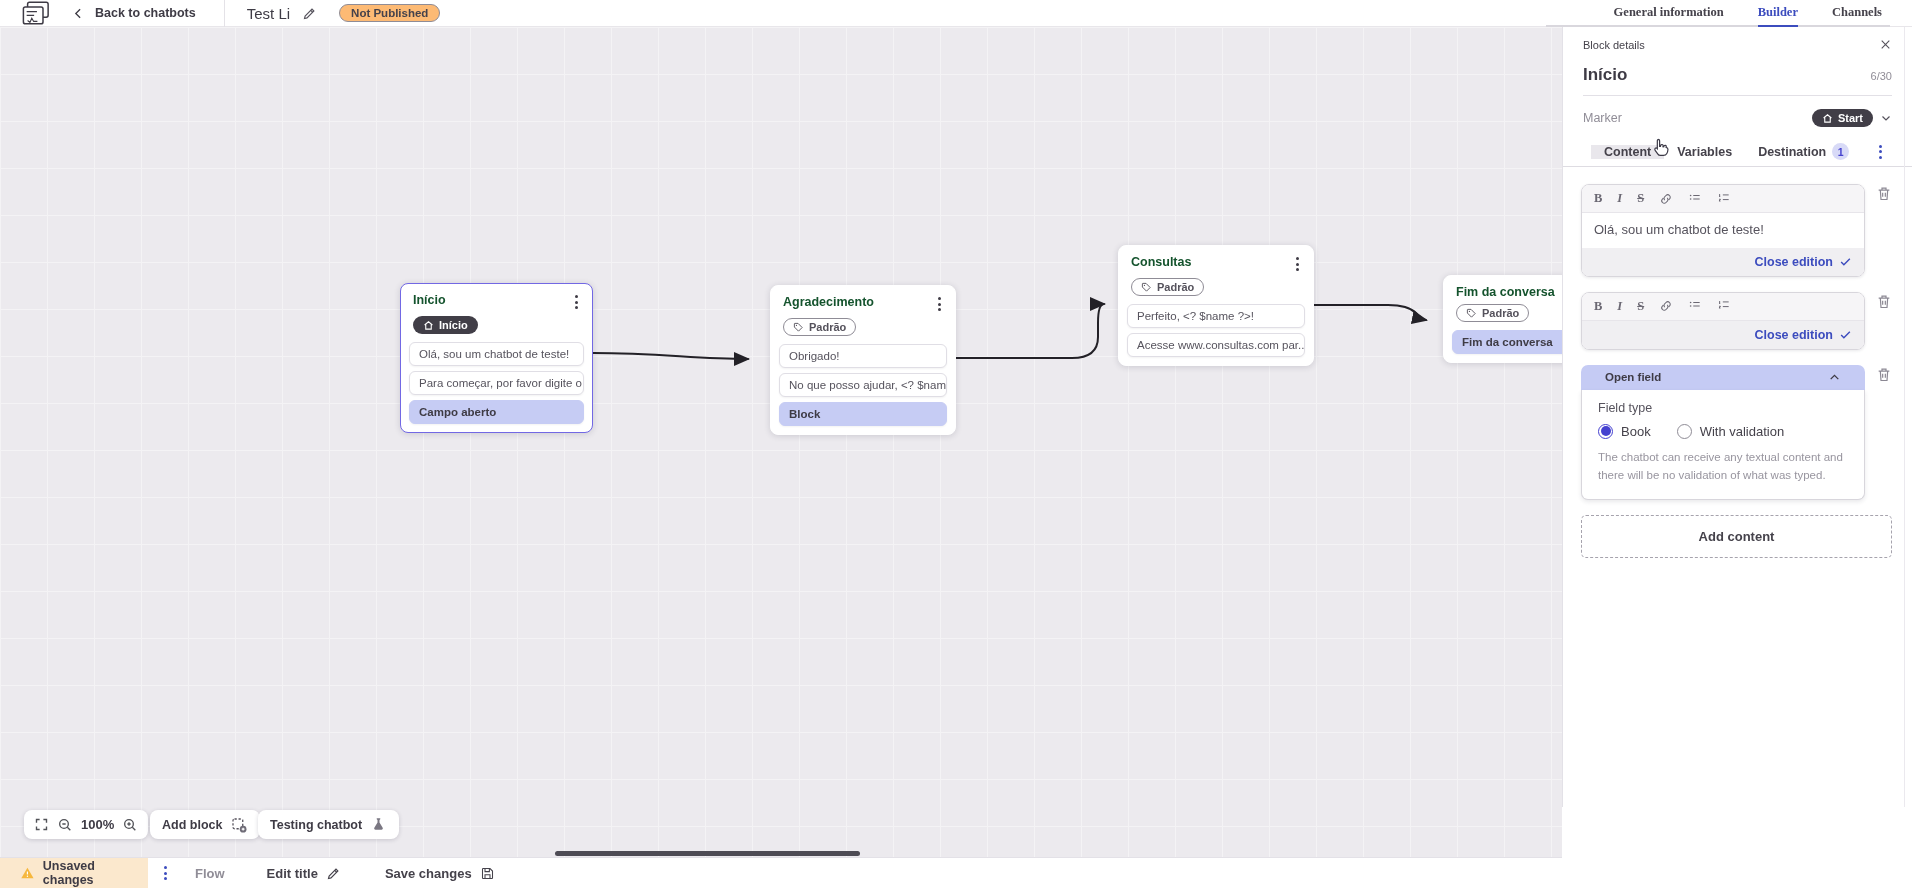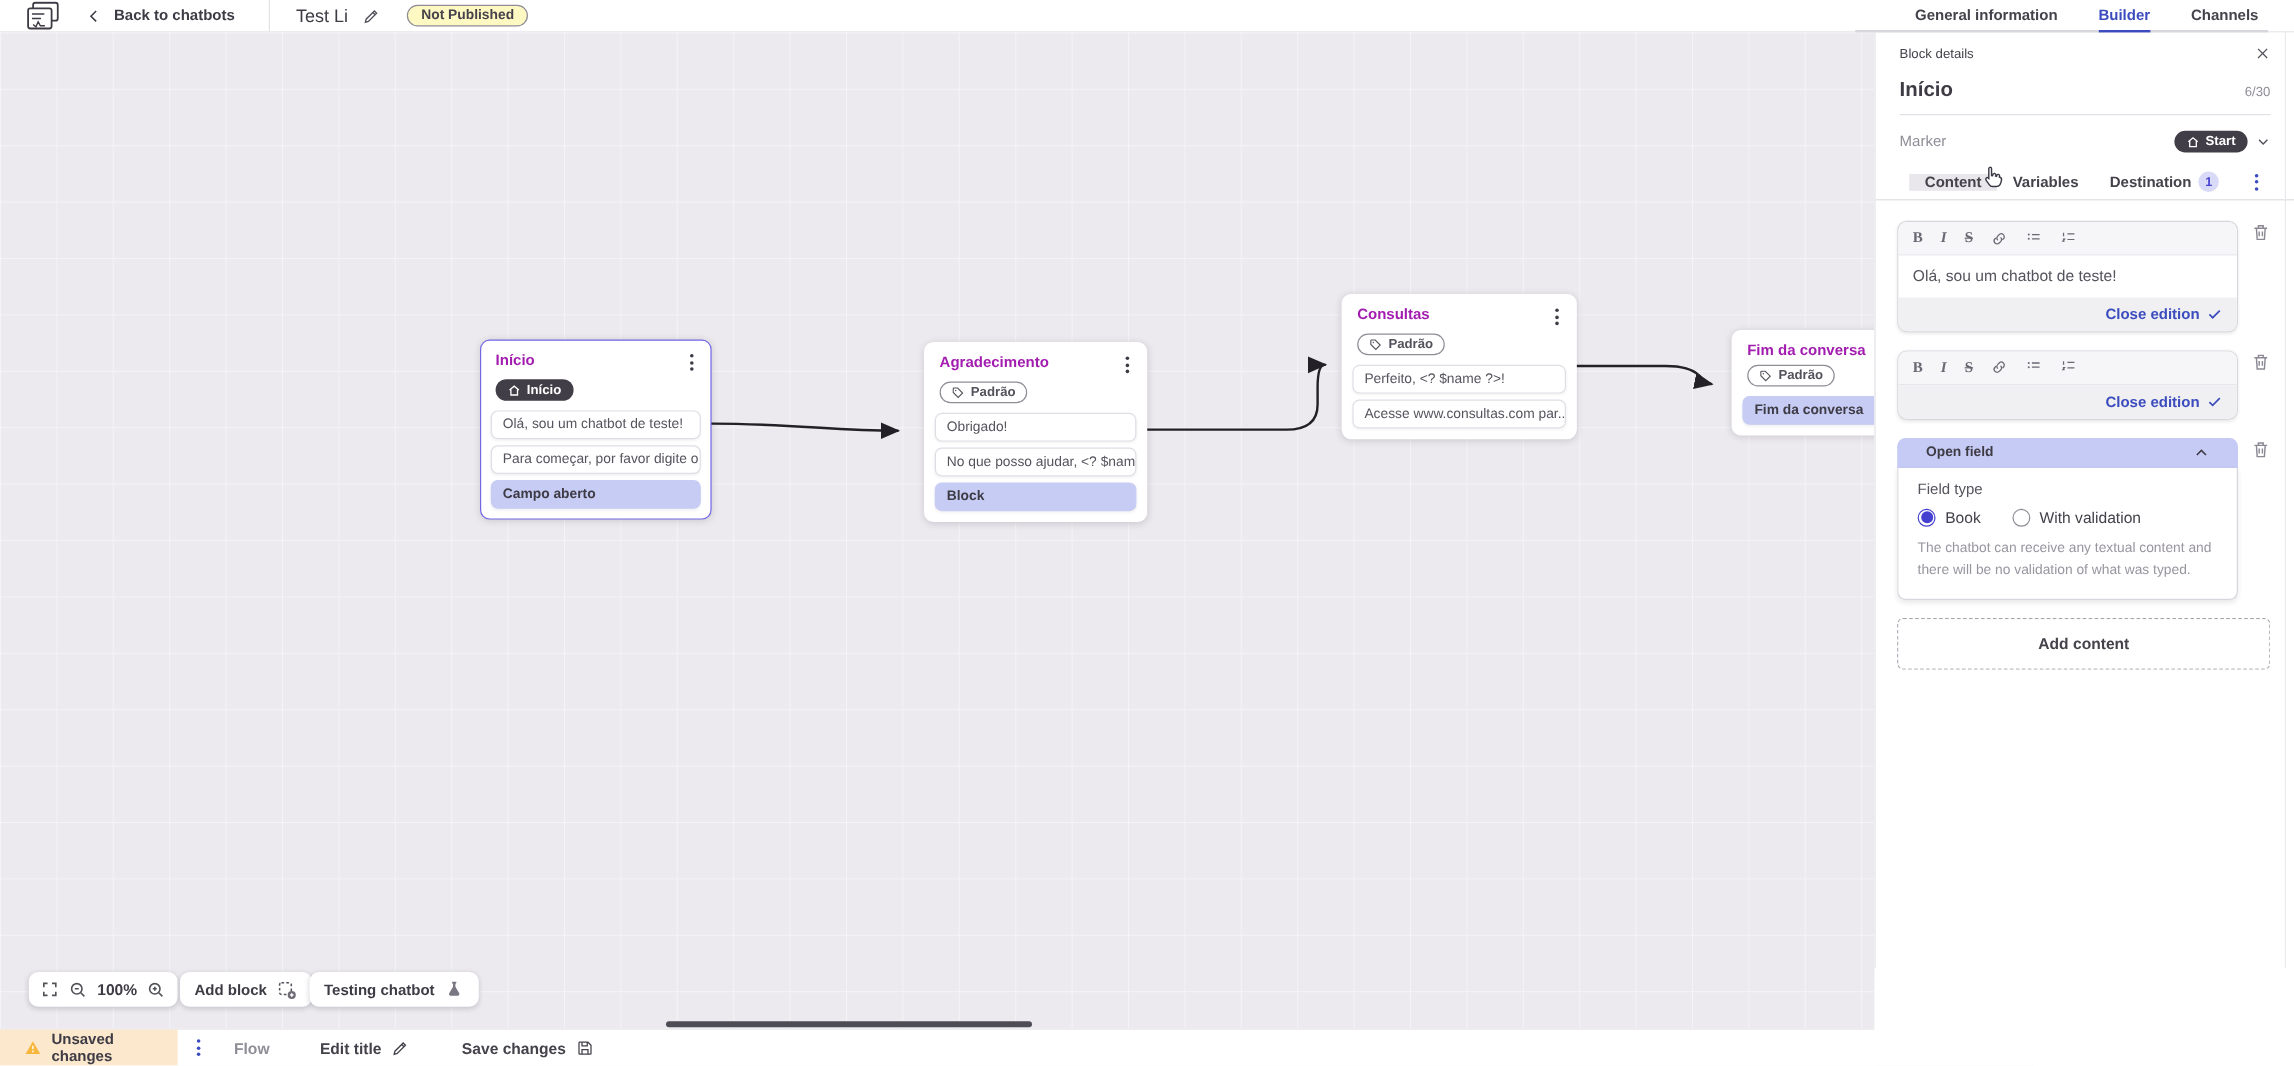--- a/index.html
+++ b/index.html
@@ -11,40 +11,40 @@
   .topbar { position:absolute; top:0; left:0; width:1912px; height:27px; background:#fff;
     border-bottom:1px solid #e8e6ea; display:flex; align-items:center; z-index:30; }
   .logo { margin-left:22px; display:flex; align-items:center; }
   .backbtn { display:flex; align-items:center; gap:10px; margin-left:22px; background:none; border:none;
     font:600 12.5px "Liberation Sans",sans-serif; color:#3e3b45; cursor:pointer; }
   .vdiv { width:1px; height:27px; background:#e4e2e7; margin-left:28px; }
   .doc-title { margin-left:22px; font-size:15px; color:#3e3b45; }
   .icon-btn { background:none; border:none; cursor:pointer; display:flex; align-items:center; }
   .title-pencil { margin-left:12px; }
   .pill-outline { margin-left:22px; border:1px solid #8f8c96; border-radius:12px; padding:2px 11px;
-    font-size:11.5px; font-weight:600; color:#45424b; background:#fef9c3; white-space:nowrap; }
-  .toptabs { position:absolute; right:30px; top:0; height:27px; display:flex; gap:34px; }
+    font-size:11.5px; font-weight:600; color:#45424b; background:#fdba74; white-space:nowrap; }
+  .toptabs { position:absolute; right:30px; top:0; height:27px; display:flex; gap:34px;font-family:Liberation Serif, serif; }
   .tabs-underline { position:absolute; right:22px; top:25px; width:344px; height:2px; background:#d9d7dd; }
   .toptab { height:27px; display:flex; align-items:center; font-size:12.5px; font-weight:600;
     color:#45424b; border-bottom:2px solid transparent; cursor:pointer; z-index:2; }
   .toptab.active { color:#3c4cbe; border-bottom-color:#3c4cbe; }
 
   
   .canvas { position:absolute; top:27px; left:0; width:1562px; height:830px; overflow:hidden;
     background-color:#eceaee;
     background-image:linear-gradient(#f4f3f5 1px,transparent 1px),
                      linear-gradient(90deg,#f4f3f5 1px,transparent 1px);
     background-size:47px 47px; }
   .wires { position:absolute; inset:0; width:100%; height:100%; }
 
   .node { position:absolute; background:#fff; border:1px solid #fff; border-radius:8px;
     box-shadow:0 1px 6px rgba(40,35,60,.16); font-size:11.5px; }
   .node.selected { border:1.5px solid #7268e4; }
   .nhead { display:flex; justify-content:space-between; align-items:flex-start; padding:9px 12px 3px; }
-  .ntitle { font-weight:700; font-size:12.5px; color:#a21caf; }
+  .ntitle { font-weight:700; font-size:12.5px; color:#14532d; }
   .kebab { display:inline-flex; flex-direction:column; gap:2.5px; padding:2px; background:none; border:none; cursor:pointer; }
   .kebab i { width:3px; height:3px; border-radius:50%; background:#3e3b45; }
   .kebab.blue i { background:#3c4cbe; }
   .badge-row { padding:2px 12px 7px; display:flex; }
   .pill-dark { display:inline-flex; align-items:center; gap:5px; background:#413e47; color:#fff;
     border-radius:12px; padding:3px 10px; font-size:11px; font-weight:700; }
   .pill-tag { display:inline-flex; align-items:center; gap:5px; background:#fff; border:1px solid #8f8c96;
     color:#55525c; border-radius:12px; padding:2px 9px; font-size:11px; font-weight:600; }
   .rows { padding:1px 8px 8px; display:flex; flex-direction:column; gap:5px; }
   .rowitem { background:#fff; border:1px solid #e0dee5; border-radius:6px; padding:5px 9px; color:#56535d;

